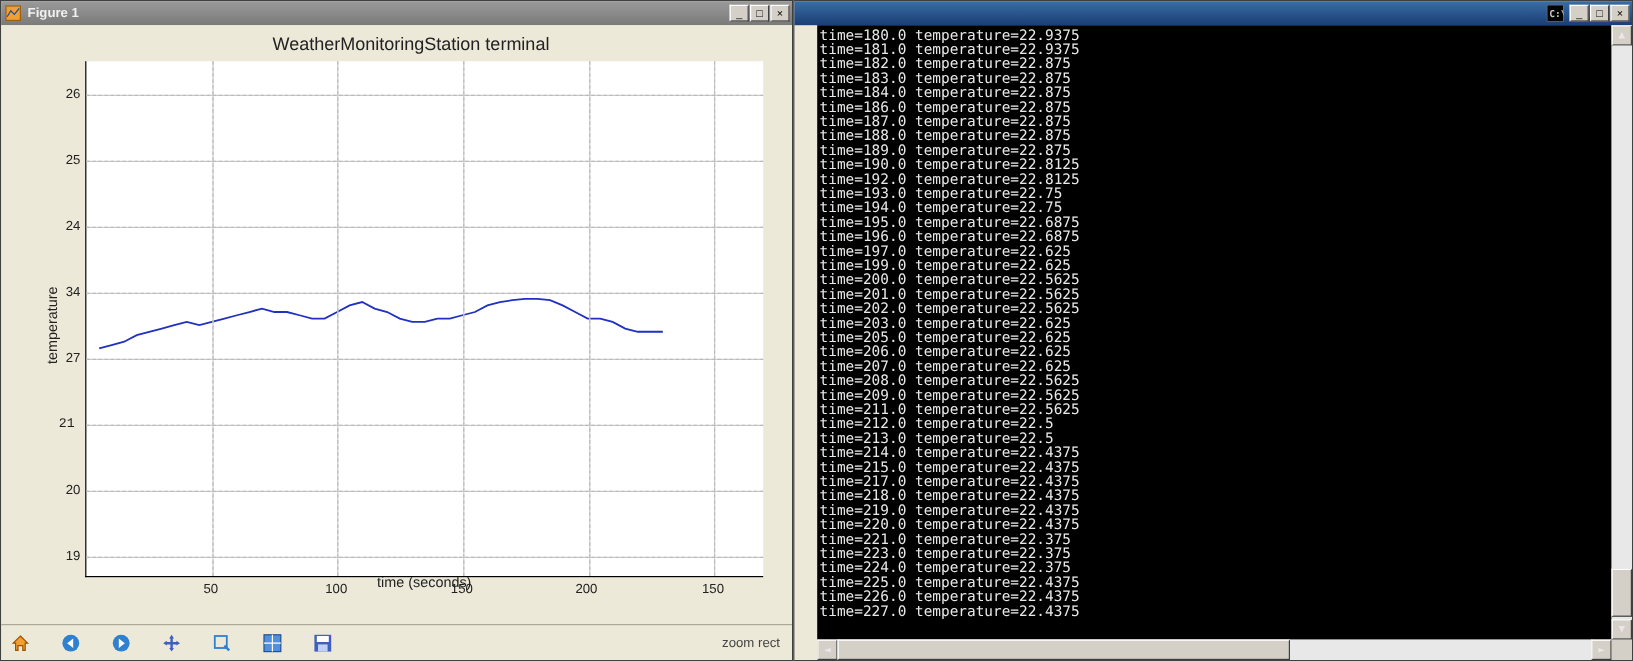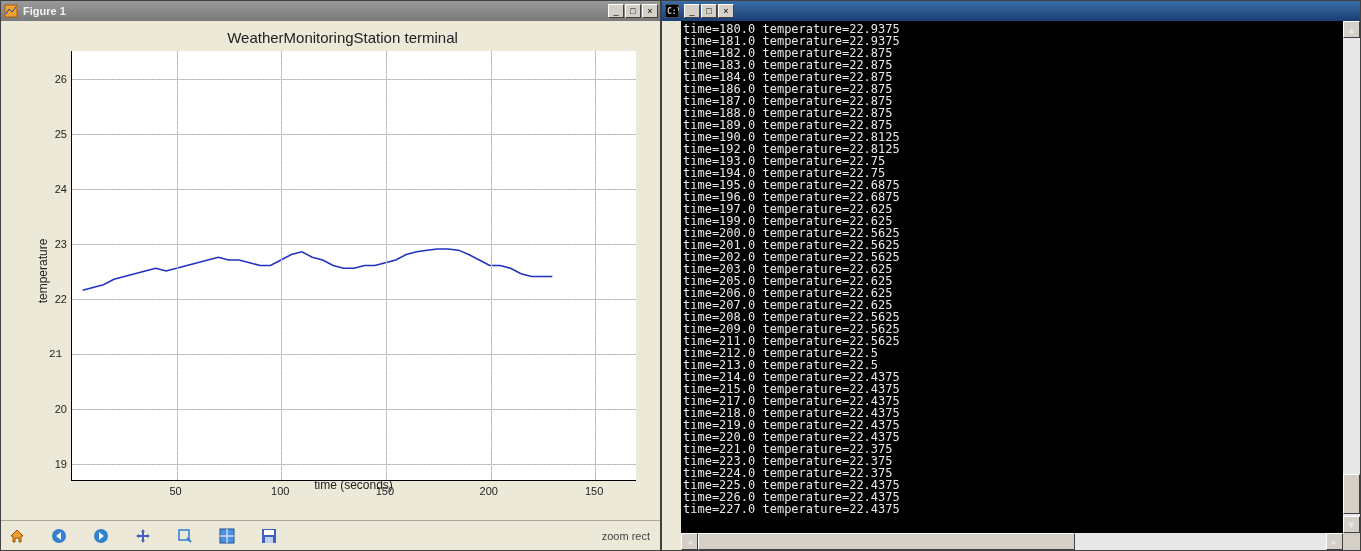--- a/index.html
+++ b/index.html
@@ -19,20 +19,21 @@
   background: #ece9d8;
 }
 .titlebar {
   height: 20px;
   display: flex;
   align-items: center;
   padding: 0 2px;
   color: #fff;
   font-weight: bold;
   font-size: 11px;
+  justify-content: flex-end;
 }
 .titlebar.gray { background: linear-gradient(#9a9a9a,#7a7a7a); color: #f0f0f0; }
 .titlebar.blue { background: linear-gradient(#3a6ea5,#1a3e75); }
 .titlebar .icon { width: 16px; height: 16px; margin-right: 4px; display:inline-flex; align-items:center; justify-content:center; }
 .titlebar .title { flex: 1; white-space: nowrap; overflow: hidden; }
 .titlebar .controls { display: flex; gap: 1px; }
 .titlebar .controls button {
   width: 16px; height: 14px;
   background: #d4d0c8;
   border: 1px solid #fff;
@@ -160,22 +161,22 @@
         <div class="gridline h" style="top: 27.5641px;"></div>
       </div>
   <div class="tick" style="left: 164.63px; top: 464px; width: 20px; text-align: center;">50</div>
       <div class="tick" style="left: 269.259px; top: 464px; width: 20px; text-align: center;">100</div>
       <div class="tick" style="left: 373.889px; top: 464px; width: 20px; text-align: center;">150</div>
       <div class="tick" style="left: 478.519px; top: 464px; width: 20px; text-align: left;">200</div>
       <div class="tick" style="left: 583.148px; top: 464px; width: 20px; text-align: center;">150</div>
       <div class="tick" style="left: 46px; top: 437.462px; width: 20px; text-align: right;">19</div>
       <div class="tick" style="left: 46px; top: 382.333px; width: 20px; text-align: right;">20</div>
       <div class="tick" style="left: 48px; top: 327.205px; width: 20px; text-align: left; font-family: Liberation Mono, monospace;">21</div>
-      <div class="tick" style="left: 46px; top: 272.077px; width: 20px; text-align: right;">22</div>
-      <div class="tick" style="left: 46px; top: 216.949px; width: 20px; text-align: right;">23</div>
+      <div class="tick" style="left: 46px; top: 272.077px; width: 20px; text-align: right;">27</div>
+      <div class="tick" style="left: 46px; top: 216.949px; width: 20px; text-align: right;">34</div>
       <div class="tick" style="left: 46px; top: 161.821px; width: 20px; text-align: right;">24</div>
       <div class="tick" style="left: 46px; top: 106.692px; width: 20px; text-align: right;">25</div>
       <div class="tick" style="left: 46px; top: 51.5641px; width: 20px; text-align: right;">26</div>
     </div>
   <div class="toolbar">
     <button>
         <svg width="18" height="18">
           <path d="M9 3 L15 9 L13 9 L13 15 L11 15 L11 11 L7 11 L7 15 L5 15 L5 9 L3 9 Z" fill="#f0a030" stroke="#a05000"></path>
         </svg>
       </button>

